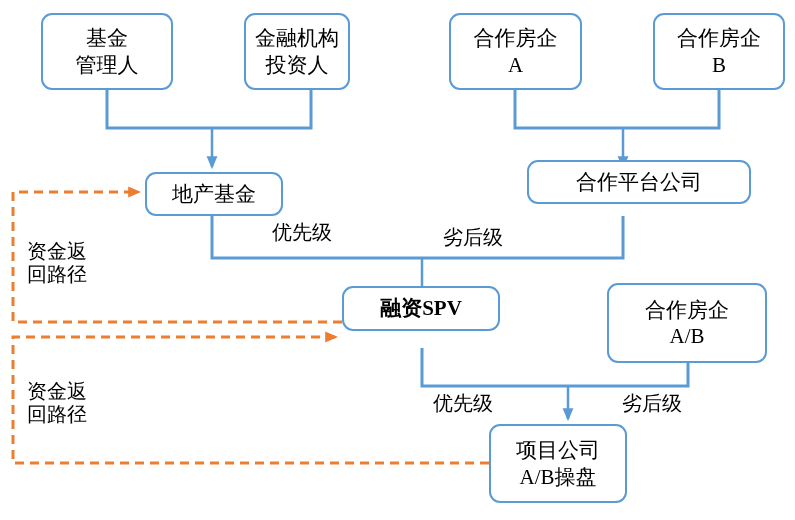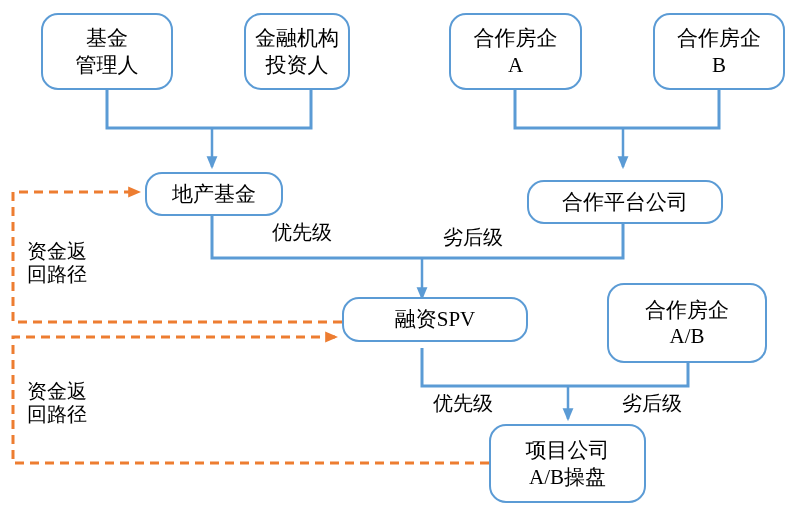--- a/index.html
+++ b/index.html
@@ -15,21 +15,21 @@
   .wires {
     position: absolute;
     left: 0; top: 0;
     width: 795px; height: 520px;
     pointer-events: none;
   }
   .node {
     position: absolute;
     box-sizing: border-box;
     border: 2.5px solid #5B9BD5;
-    border-radius: 17px;
+    border-radius: 11px;
     background: #ffffff;
     display: flex;
     align-items: center;
     justify-content: center;
     text-align: center;
     font-size: 21px;
     line-height: 1.25;
     white-space: pre-line;
     z-index: 2;
   }
@@ -39,24 +39,24 @@
     line-height: 1.15;
     white-space: pre-line;
     z-index: 2;
   }
   
   .n-fund-manager       { left: 41px;  top: 13px;  width: 132px; height: 77px; }
   .n-financial-investor { left: 244px; top: 13px;  width: 106px; height: 77px; }
   .n-partner-a          { left: 449px; top: 13px;  width: 133px; height: 77px; }
   .n-partner-b          { left: 653px; top: 13px;  width: 132px; height: 77px; }
   .n-re-fund            { left: 145px; top: 172px; width: 138px; height: 44px; text-align: center; }
-  .n-platform           { left: 527px; top: 180px; width: 196px; height: 44px; }
-  .n-spv                { left: 342px; top: 297px; width: 186px; height: 45px; }
+  .n-platform           { left: 527px; top: 160px; width: 224px; height: 44px; }
+  .n-spv                { left: 342px; top: 286px; width: 158px; height: 45px; font-weight: bold; }
   .n-partner-ab         { left: 607px; top: 283px; width: 160px; height: 80px; }
-  .n-project            { left: 489px; top: 424px; width: 157px; height: 79px; }
+  .n-project            { left: 489px; top: 424px; width: 138px; height: 79px; }
   
   .l-senior-upper { left: 272px; top: 221px; }
   .l-junior-upper { left: 443px; top: 226px; }
   .l-senior-lower { left: 433px; top: 392px; }
   .l-junior-lower { left: 622px; top: 392px; }
   .l-return-upper { left: 27px;  top: 240px; }
   .l-return-lower { left: 27px;  top: 380px; }
 </style>
 </head>
 <body>

